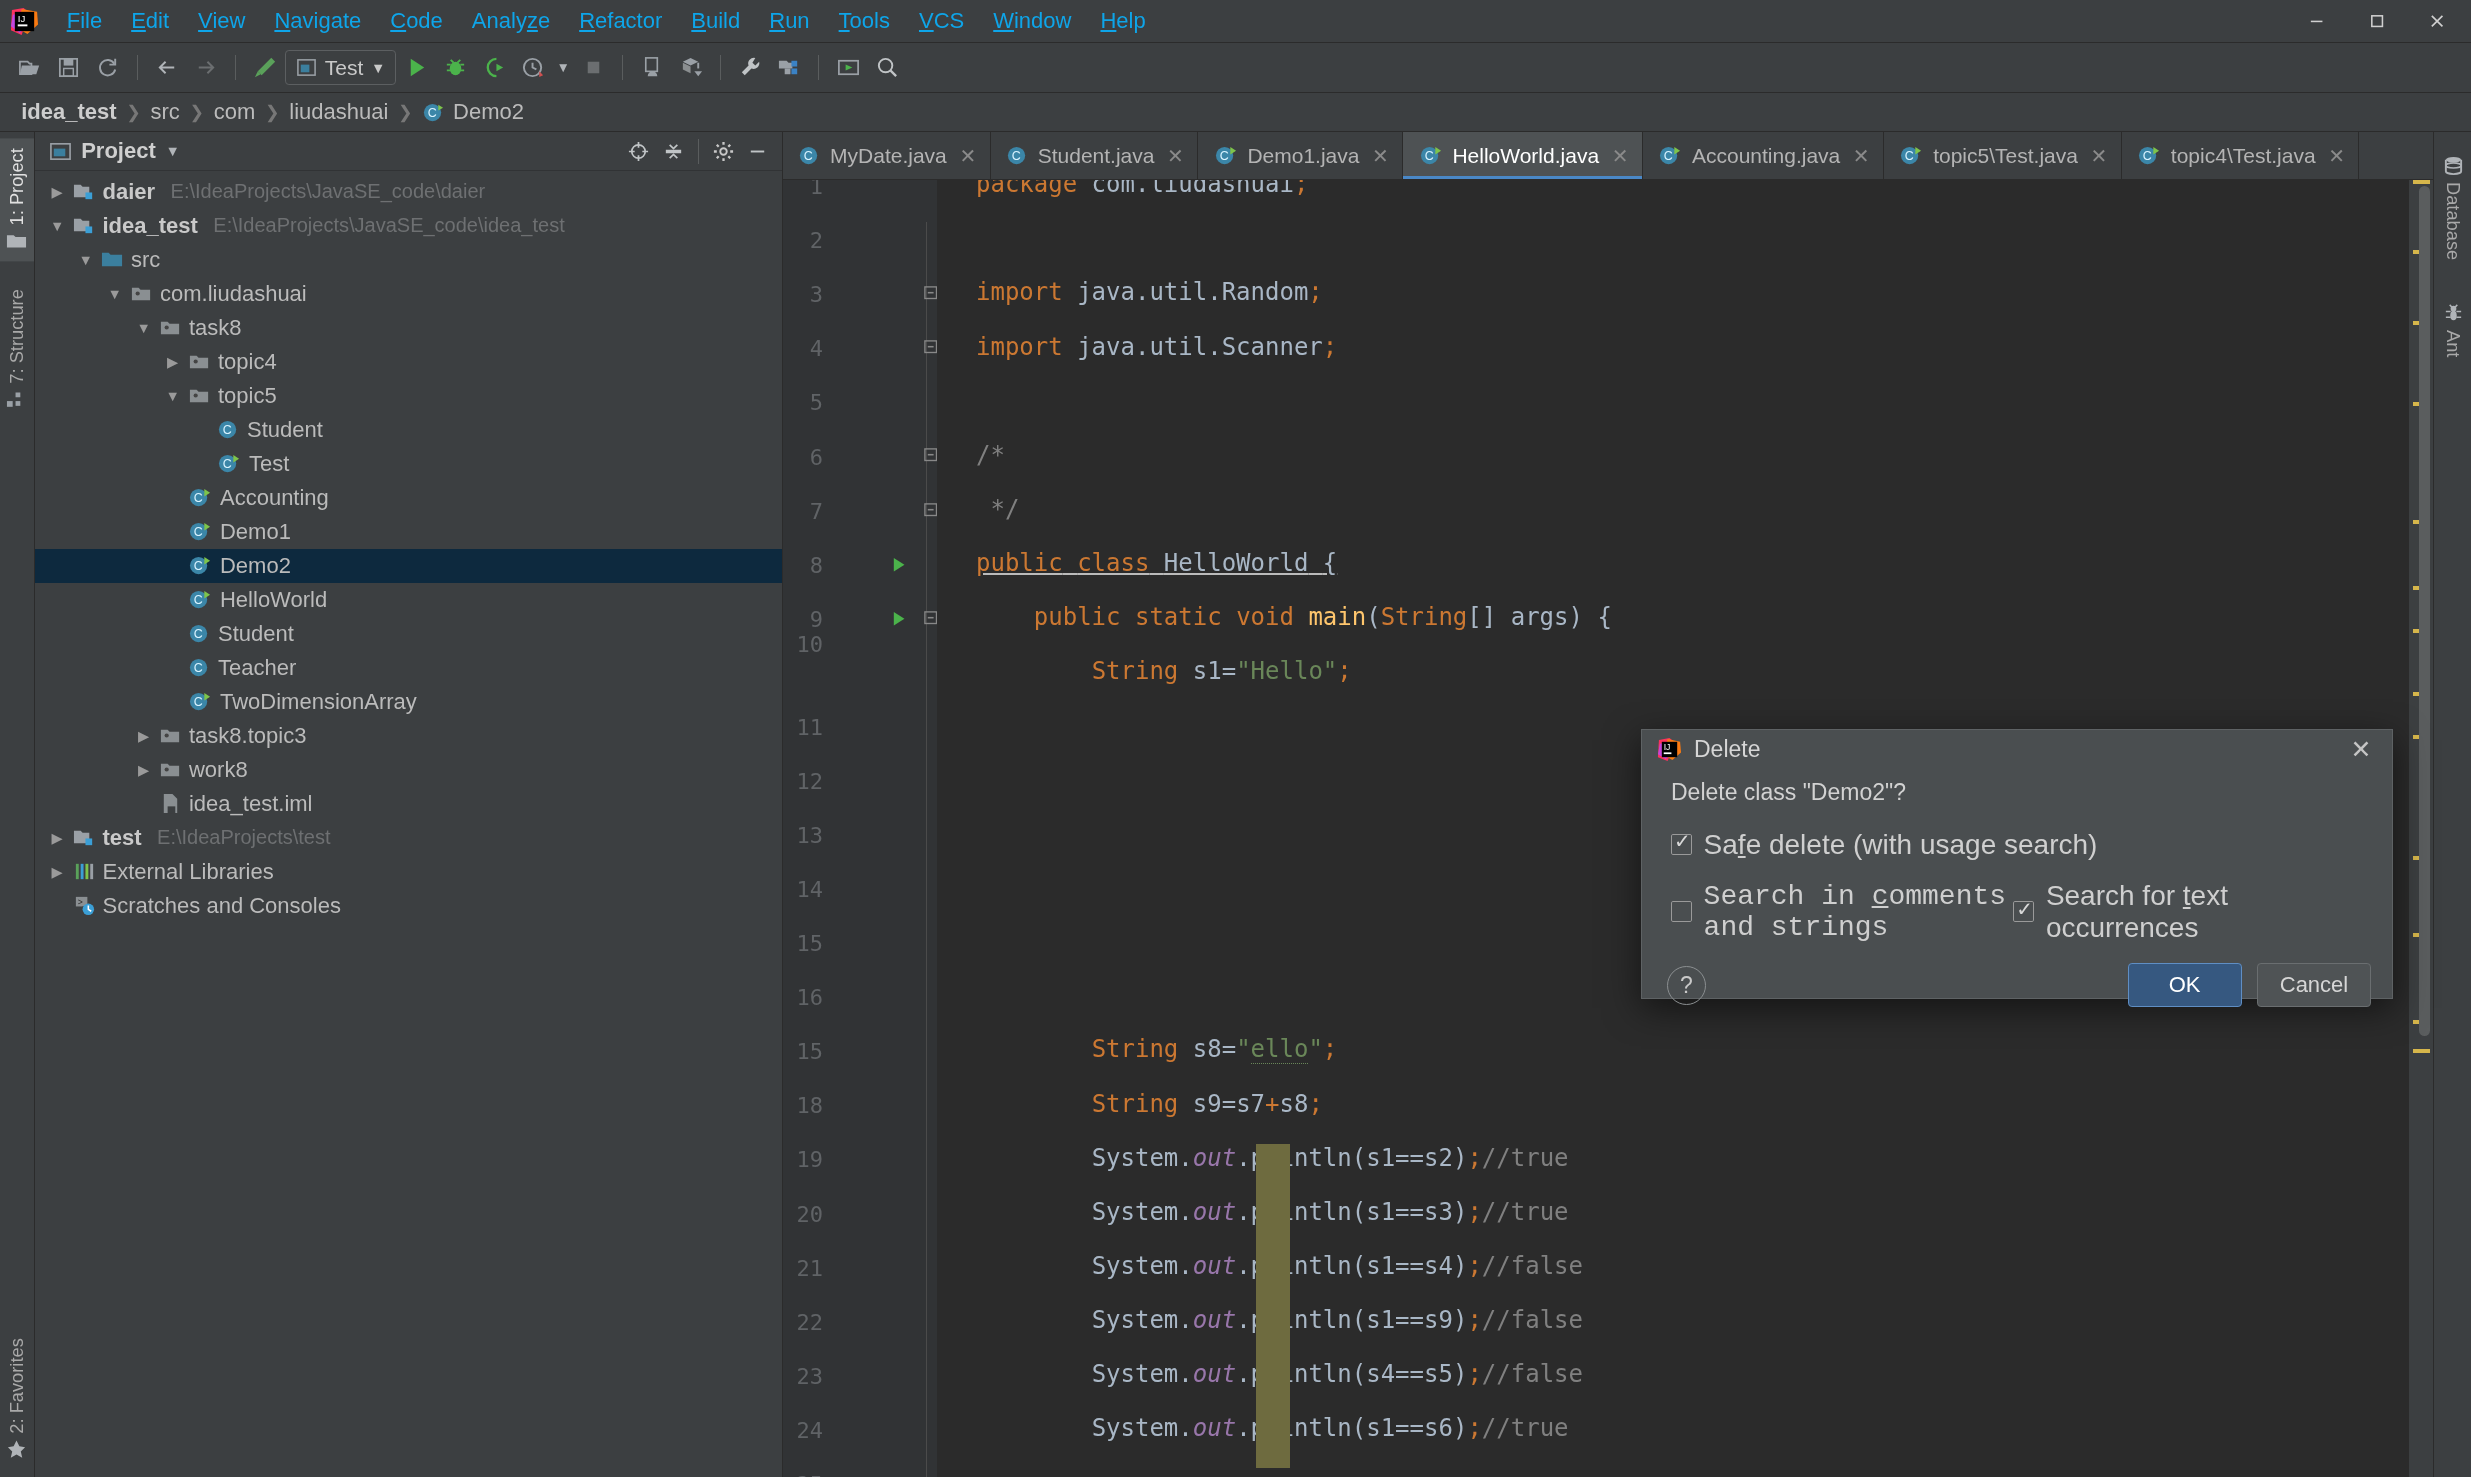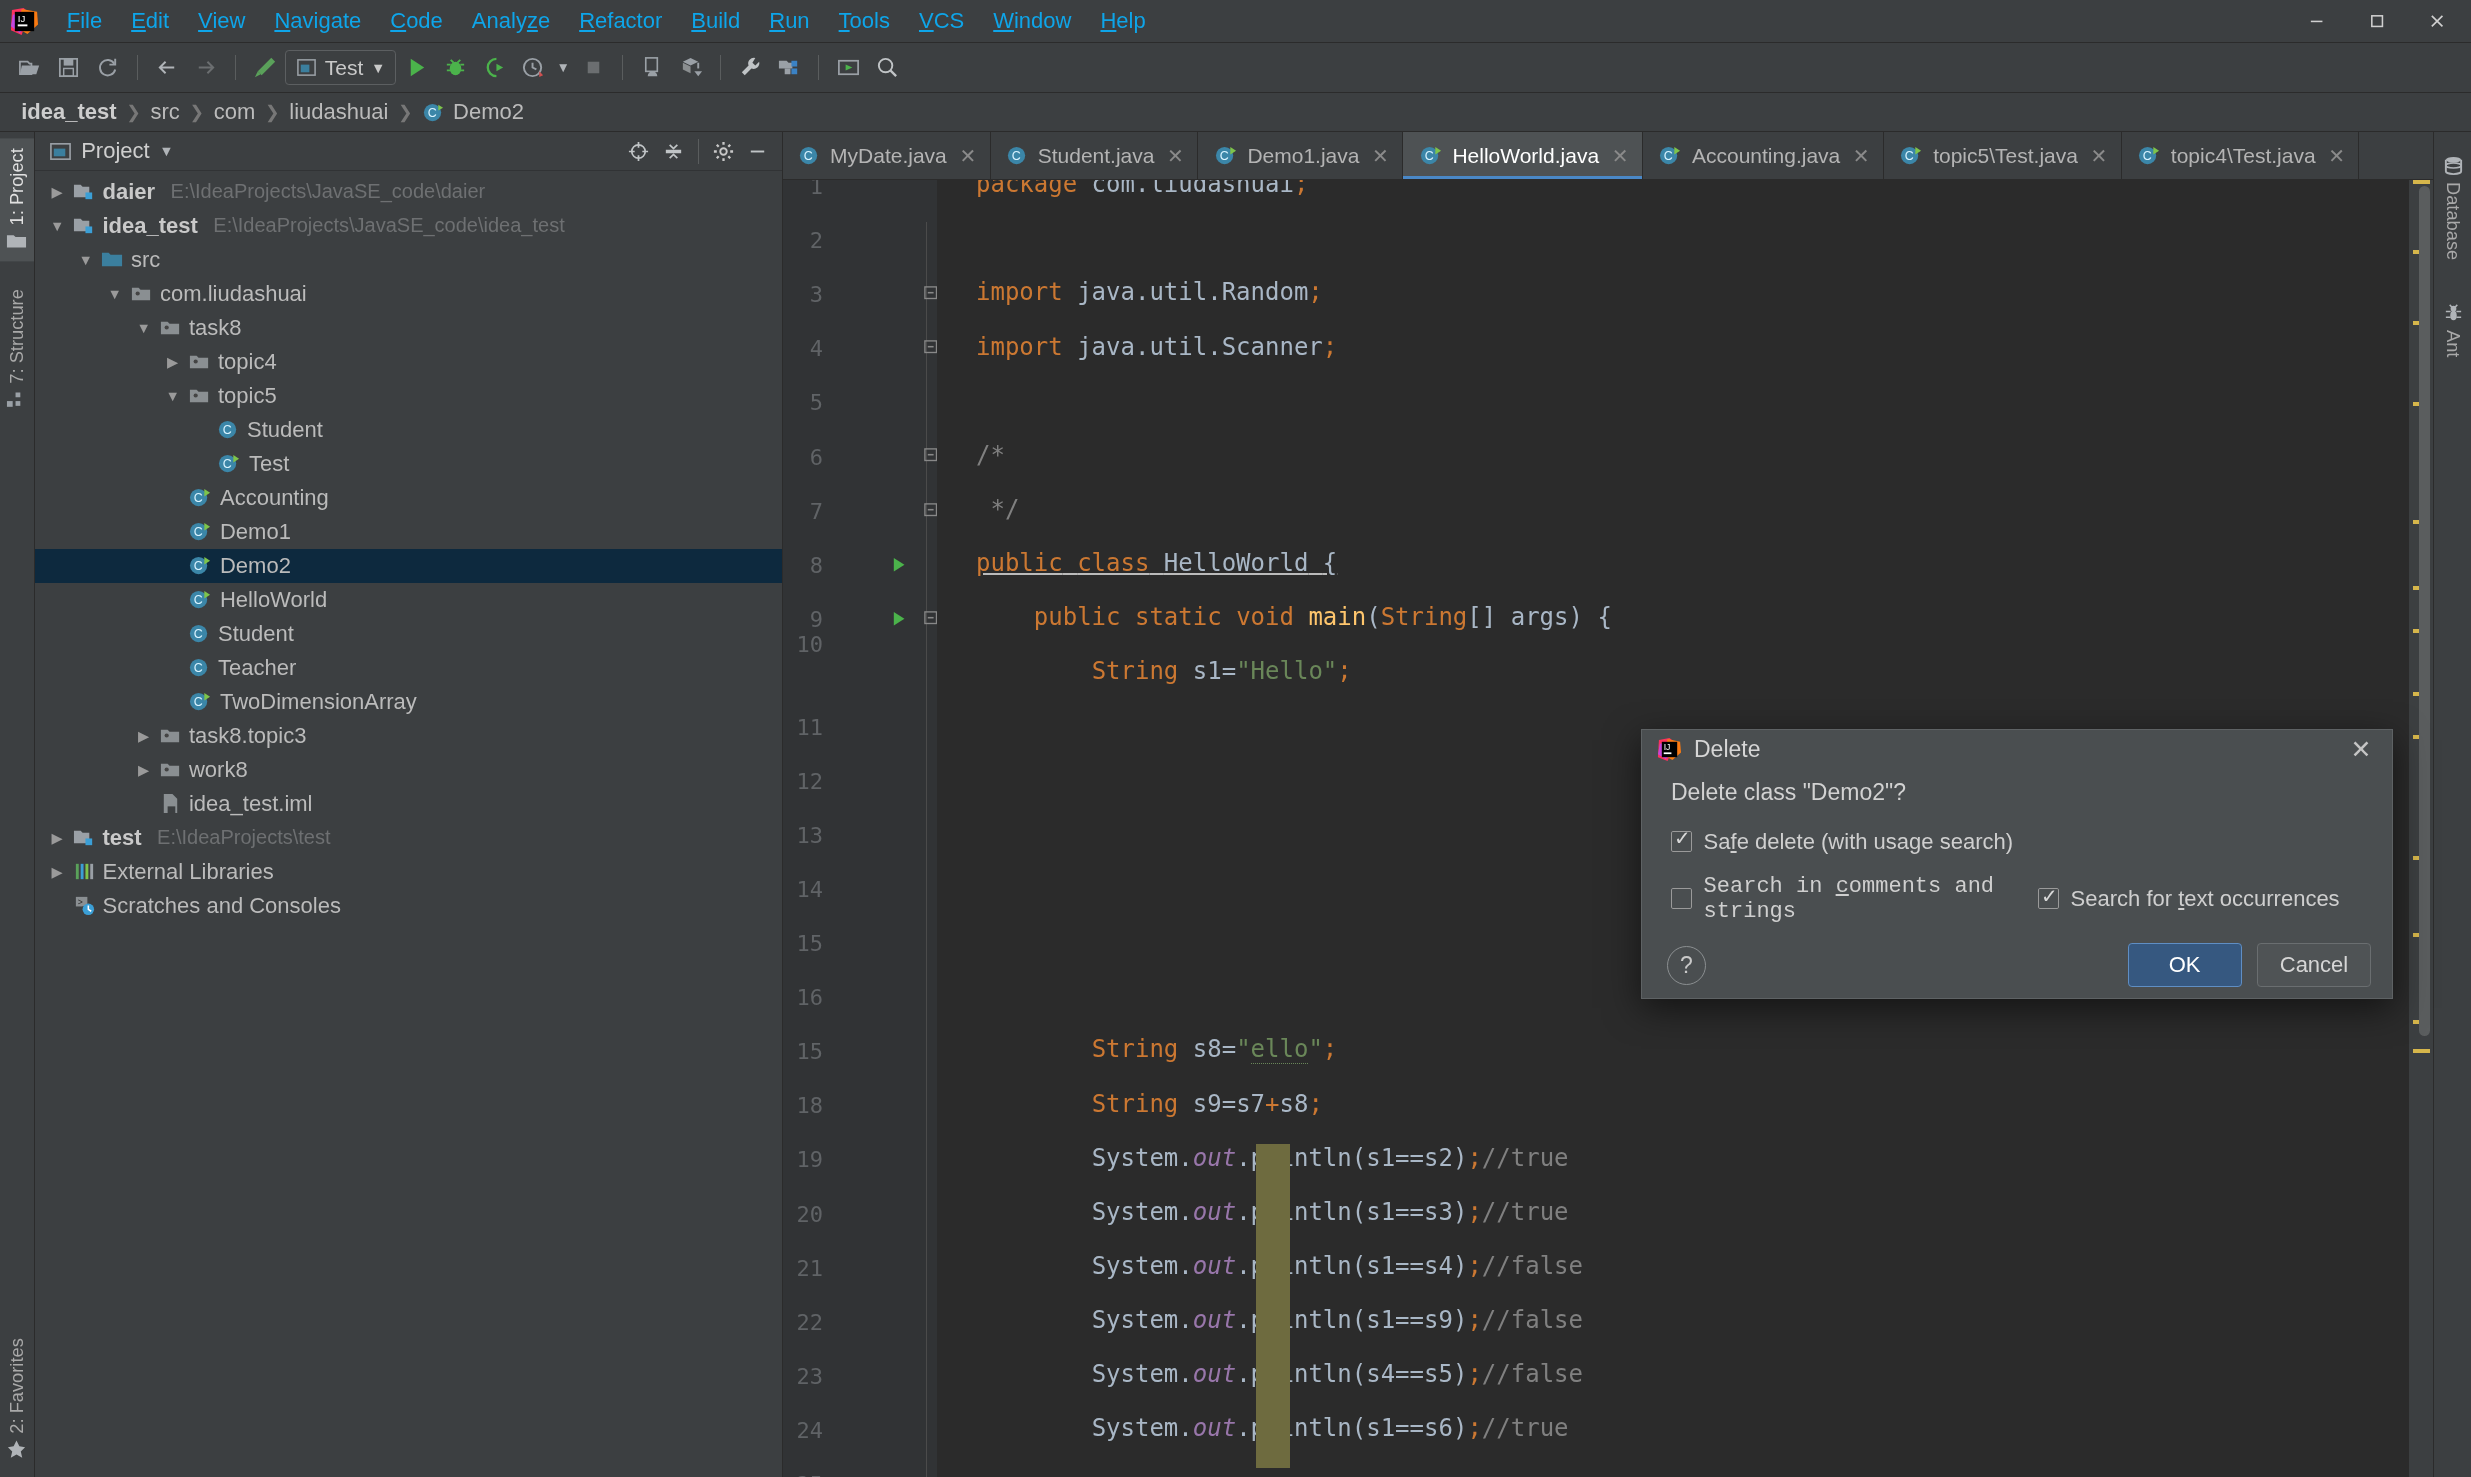--- a/index.html
+++ b/index.html
@@ -50,21 +50,21 @@
           justify-content:flex-start; white-space:nowrap; }
   .vbtn.active { background:#4e5254; color:#e0e0e0; }
   .vbtn.rl { writing-mode:vertical-rl; }
   .vbtn.lr { writing-mode:vertical-rl; transform:rotate(180deg); }
 
   
   #projpanel { width:748px; background:#3c3f41; display:flex; flex-direction:column; flex:none;
                border-right:1px solid #2b2b2b; }
   #projhead { height:39px; display:flex; align-items:center; padding:0 9.7px 0 13.5px; gap:9.7px;
               border-bottom:1px solid #313335; }
-  #projhead .ttl { font-size:22px; color:#cfcfcf; }
+  #projhead .ttl { font-size:22px; color:#cfcfcf;font-weight:bold; }
   #projhead .hicons { margin-left:auto; display:flex; align-items:center; gap:5.8px; }
   #projhead .hic { width:29px;height:29px;display:flex;align-items:center;justify-content:center;}
   #tree { flex:1; overflow:hidden; padding-top:3.9px; font-size:22px; background:#3c3f41; }
   .row { height:34px; display:flex; align-items:center; gap:6.8px; white-space:nowrap;
          padding-right:7.7px; color:#bbbbbb; }
   .row.sel { background:#0d293e; }
   .arrow { width:17.4px; text-align:center; color:#9a9a9a; font-size:14.5px; flex:none; }
   .lbl.bold { font-weight:bold; color:#c9c9c9; }
   .path { color:#6e7072; font-size:20px; margin-left:8.7px; }
 
@@ -116,21 +116,21 @@
   #dialog { position:absolute; left:858px; top:597px; width:752px; height:270px;
             background:#4a4e50; border:1px solid #5e6264; box-shadow:0 9.7px 33px rgba(0,0,0,.55);
             display:flex; flex-direction:column; }
   #dlgtitle { height:50px; display:flex; align-items:center; padding:0 11.6px 0 15.4px; gap:11.6px; }
   #dlgtitle .t { font-size:23px; color:#d6d6d6; }
   #dlgclose { margin-left:auto; width:39px;height:39px;display:flex;align-items:center;
               justify-content:center;color:#c5c5c5;font-size:25px; }
   #dlgbody { padding:9.7px 29px 0 29px; flex:1; }
   #dlgmsg { font-size:23px; color:#d2d2d2; margin-bottom:23px; }
   .ckrow { display:flex; align-items:center; margin-bottom:19.3px; }
-  .ck { display:flex; align-items:center; gap:11.6px; font-size:22px; color:#cfcfcf; }
+  .ck { display:flex; align-items:center; gap:11.6px; font-size:28px; color:#cfcfcf; }
   .box { width:21px; height:21px; border:1px solid #9a9a9a; background:#4a4e50; flex:none;
          position:relative; border-radius:1.9px; }
   .box.on::after { content:"✓"; position:absolute; left:1.9px; top:-5.8px; font-size:20px; color:#d8d8d8;}
   #dlgfoot { height:70px; display:flex; align-items:center; padding:0 21px 11.6px 25px; }
   #helpbtn { width:39px;height:39px;border-radius:50%;border:1px solid #8b8f91;
              display:flex;align-items:center;justify-content:center;color:#c9c9c9;font-size:23px; }
   #dlgfoot .btns { margin-left:auto; display:flex; gap:15.4px; }
   .btn { min-width:114px; height:44px; display:flex; align-items:center; justify-content:center;
          font-size:22px; border-radius:3.9px; }
   .btn.primary { background:#365880; color:#ffffff; border:1.9px solid #5f8ec4; }

